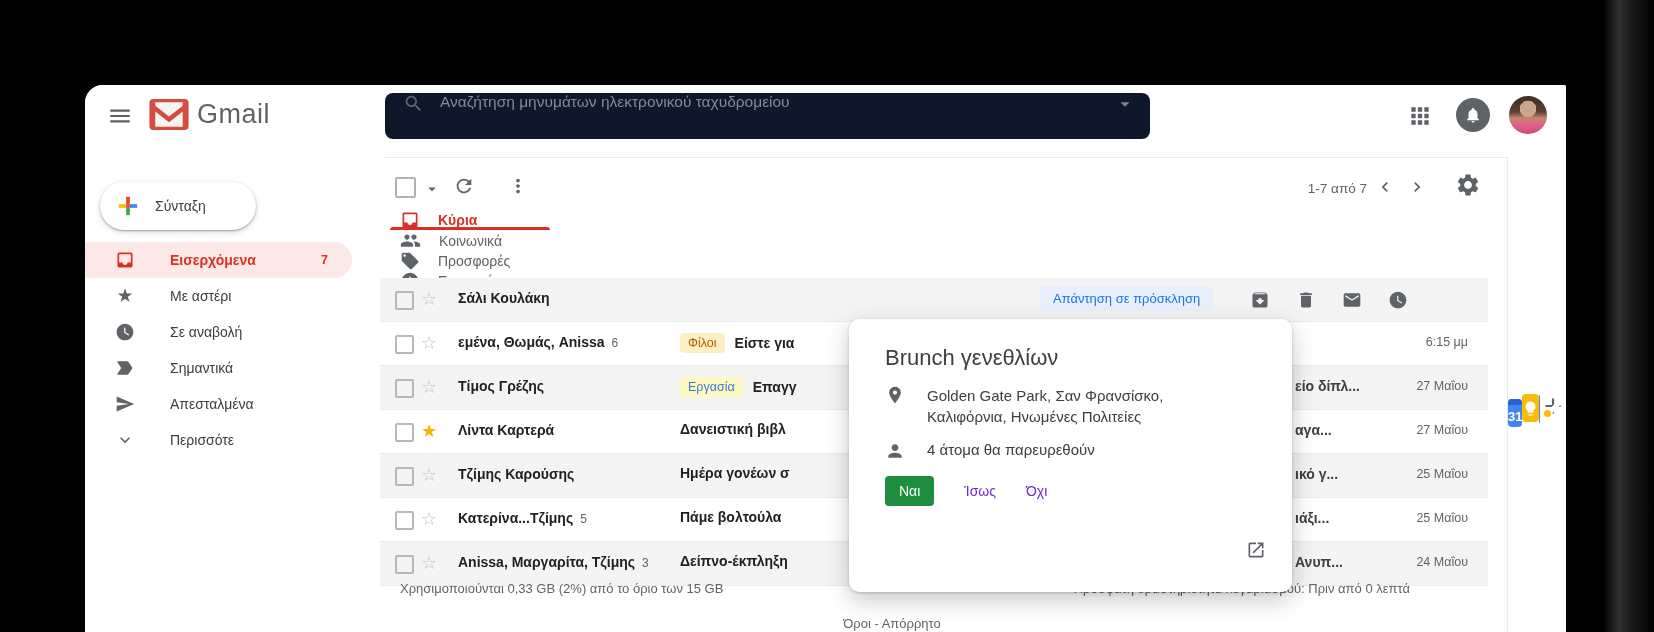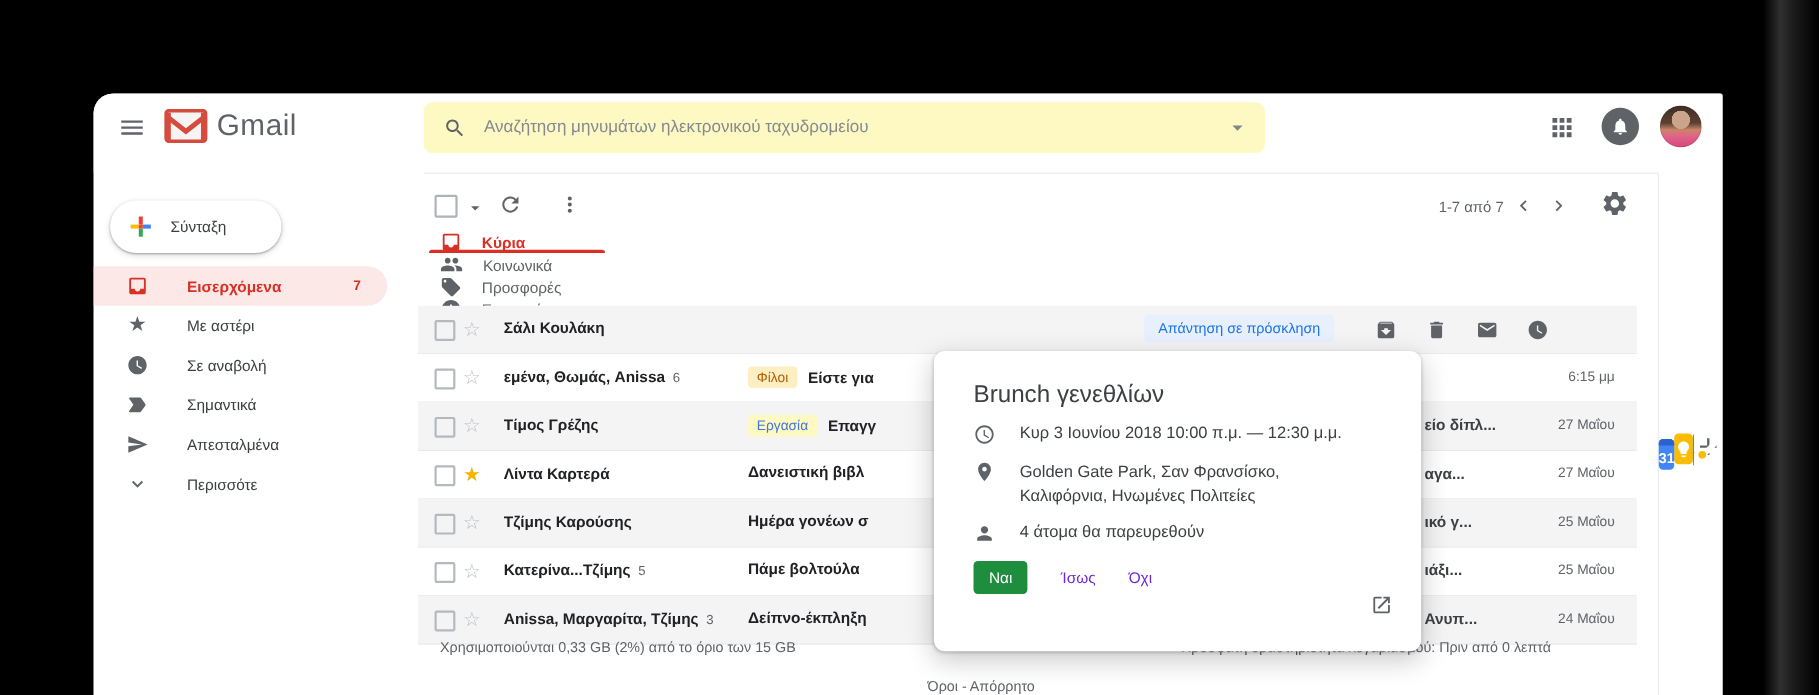--- a/index.html
+++ b/index.html
@@ -9,22 +9,22 @@
   .screen{position:absolute;left:85px;top:85px;width:1481px;height:547px;background:#fff;
     border-radius:18px 2px 0 0;overflow:hidden;color:#202124;}
   svg{display:block}
   .ic{fill:#5f6368}
 
   
   .topbar{position:absolute;left:0;top:0;width:100%;height:72px;background:#fff;}
   .hamburger{position:absolute;left:22px;top:18px;width:26px;height:26px;cursor:pointer;}
   .logo{position:absolute;left:64px;top:14px;display:flex;align-items:center;gap:8px;}
   .logo-text{font-size:27px;color:#5f6368;letter-spacing:.5px;}
-  .searchbox{position:absolute;left:300px;top:8px;width:765px;height:46px;background:#fef9c3;
-    border-radius:8px;display:flex;align-items:center;}
+  .searchbox{position:absolute;left:300px;top:8px;width:765px;height:46px;background:#0f172a;
+    border-radius:8px;display:flex;align-items:flex-start;}
   .searchbox .mag{margin-left:18px;}
   .search-ph{margin-left:16px;font-size:15.5px;color:#848a90;flex:1;}
   .search-caret{margin-right:14px;}
   .apps{position:absolute;left:1322px;top:18px;width:26px;height:26px;cursor:pointer;}
   .bellwrap{position:absolute;left:1371px;top:13px;width:34px;height:34px;border-radius:50%;
     background:#5f6368;display:flex;align-items:center;justify-content:center;cursor:pointer;}
   .avatar{position:absolute;left:1424px;top:11px;width:38px;height:38px;border-radius:50%;
     background:radial-gradient(circle at 50% 34%, #caa58c 0 26%, rgba(0,0,0,0) 27%),
       linear-gradient(180deg,#3f2d24 0%,#5d4132 42%,#c98667 58%,#e2618c 74%,#d2497a 100%);
     box-shadow:inset 0 0 0 1px rgba(0,0,0,.08);cursor:pointer;}
@@ -368,26 +368,20 @@
       <div class="subjE">Δείπνο-έκπληξη</div>
       <div class="fragE">Ανυπ...</div>
       <div class="dateE">24 Μαΐου</div>
     </div>
   </div>
 
   <div class="event-card">
     <div class="ev-title">Brunch γενεθλίων</div>
     <div class="ev-row">
       <svg width="20" height="20" viewBox="0 0 24 24" class="ic">
-          <path d="M11.99 2C6.47 2 2 6.48 2 12s4.47 10 9.99 10C17.52 22 22 17.52 22 12S17.52 2 11.99 2zM12 20c-4.42 0-8-3.58-8-8s3.58-8 8-8 8 3.58 8 8-3.58 8-8 8zm.5-13H11v6l5.25 3.15.75-1.23-4.5-2.67z"></path>
-        </svg>
-      <span>Κυρ 3 Ιουνίου 2018 10:00 π.μ. — 12:30 μ.μ.</span>
-    </div>
-    <div class="ev-row">
-      <svg width="20" height="20" viewBox="0 0 24 24" class="ic">
           <path d="M12 2C8.13 2 5 5.13 5 9c0 5.25 7 13 7 13s7-7.75 7-13c0-3.87-3.13-7-7-7zm0 9.5c-1.38 0-2.5-1.12-2.5-2.5s1.12-2.5 2.5-2.5 2.5 1.12 2.5 2.5-1.12 2.5-2.5 2.5z"></path>
         </svg>
       <span class="ev-where-text">Golden Gate Park, Σαν Φρανσίσκο, Καλιφόρνια, Ηνωμένες Πολιτείες</span>
     </div>
     <div class="ev-row">
       <svg width="20" height="20" viewBox="0 0 24 24" class="ic">
           <path d="M12 12c2.21 0 4-1.79 4-4s-1.79-4-4-4-4 1.79-4 4 1.79 4 4 4zm0 2c-2.67 0-8 1.34-8 4v2h16v-2c0-2.66-5.33-4-8-4z"></path>
         </svg>
       <span>4 άτομα θα παρευρεθούν</span>
     </div>

